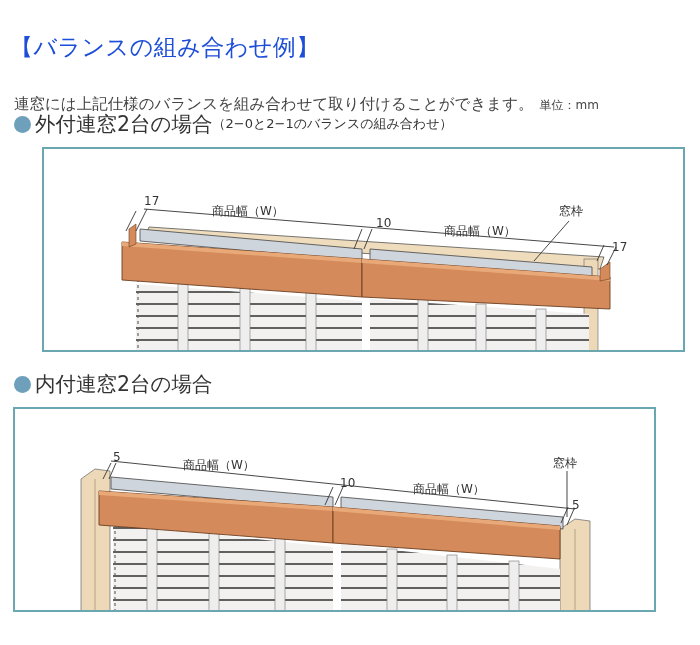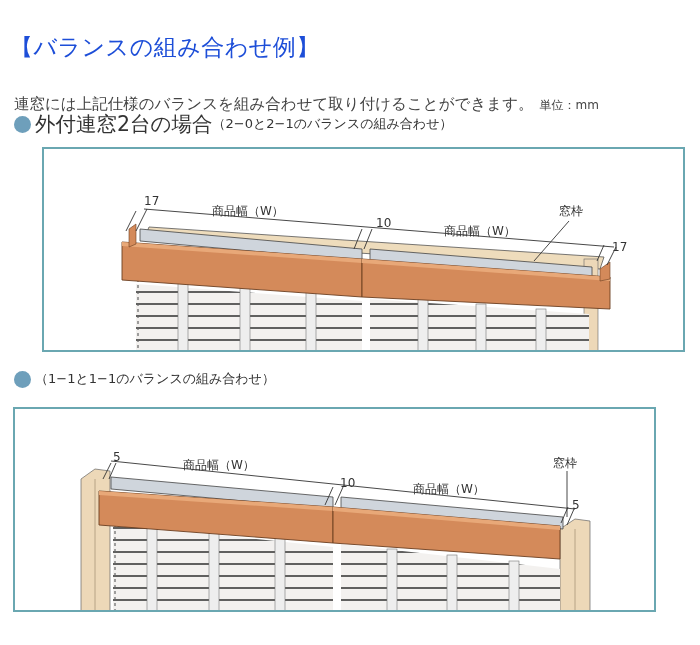--- a/index.html
+++ b/index.html
@@ -84,21 +84,21 @@
     <text class="lbl" x="168" y="66" font-size="12">商品幅（W）</text>
     <text class="lbl" x="332" y="78" font-size="12">10</text>
     <text class="lbl" x="400" y="86" font-size="12">商品幅（W）</text>
     <text class="lbl" x="515" y="66" font-size="12">窓枠</text>
     <text class="lbl" x="568" y="102" font-size="12">17</text>
   </svg>
 </div>
 
 <div class="section-h" style="top:370px;">
   <span class="dot"></span>
-  <span class="paren">（1−1と1−1のバランスの組み合わせ）</span>
+  <span>内付連窓2台の場合</span>
 </div>
 
 <div class="frame" style="left:13px; top:407px; width:643px; height:205px;">
   <svg width="643" height="205" viewBox="0 0 643 205">
     <defs>
       <pattern id="slats2" x="0" y="0" width="10" height="12" patternUnits="userSpaceOnUse">
         <rect width="10" height="12" fill="#f3f1ef"></rect>
         <line x1="0" y1="11" x2="10" y2="11" stroke="#3b3b3b" stroke-width="1.6"></line>
       </pattern>
     </defs>

